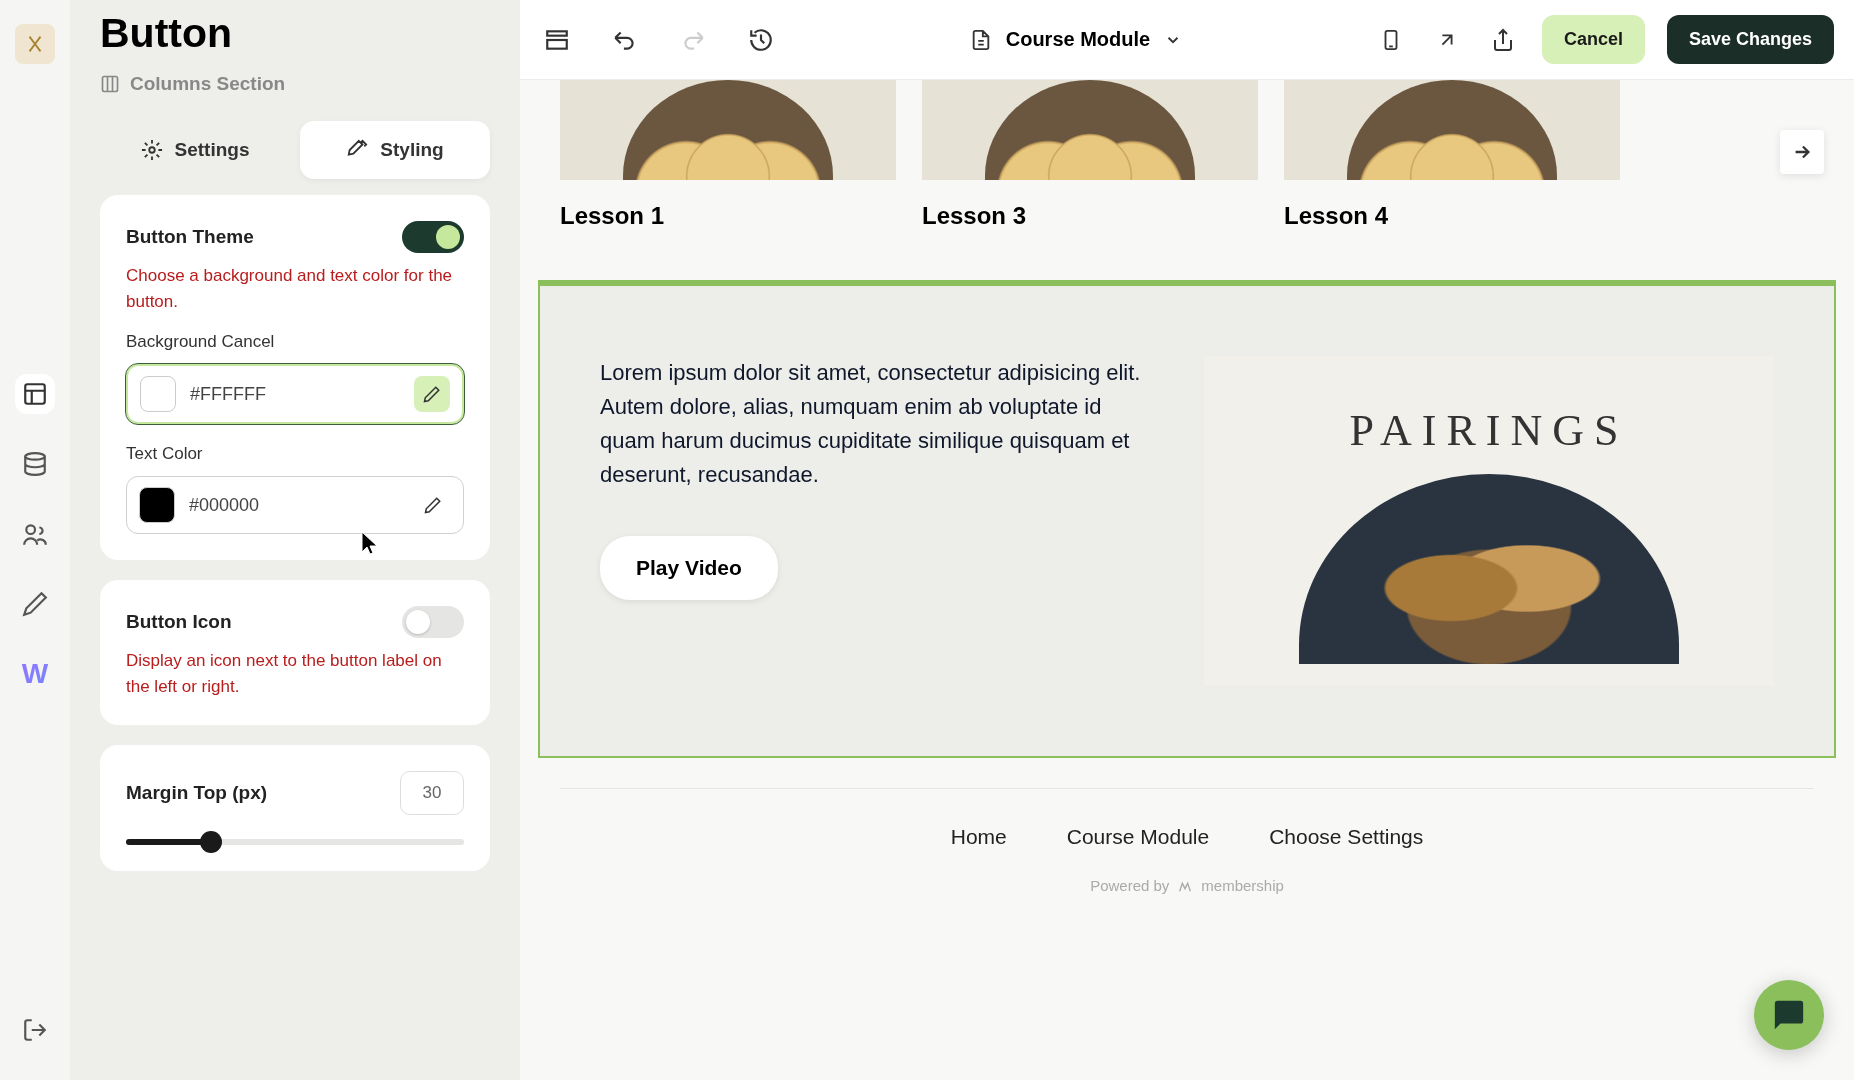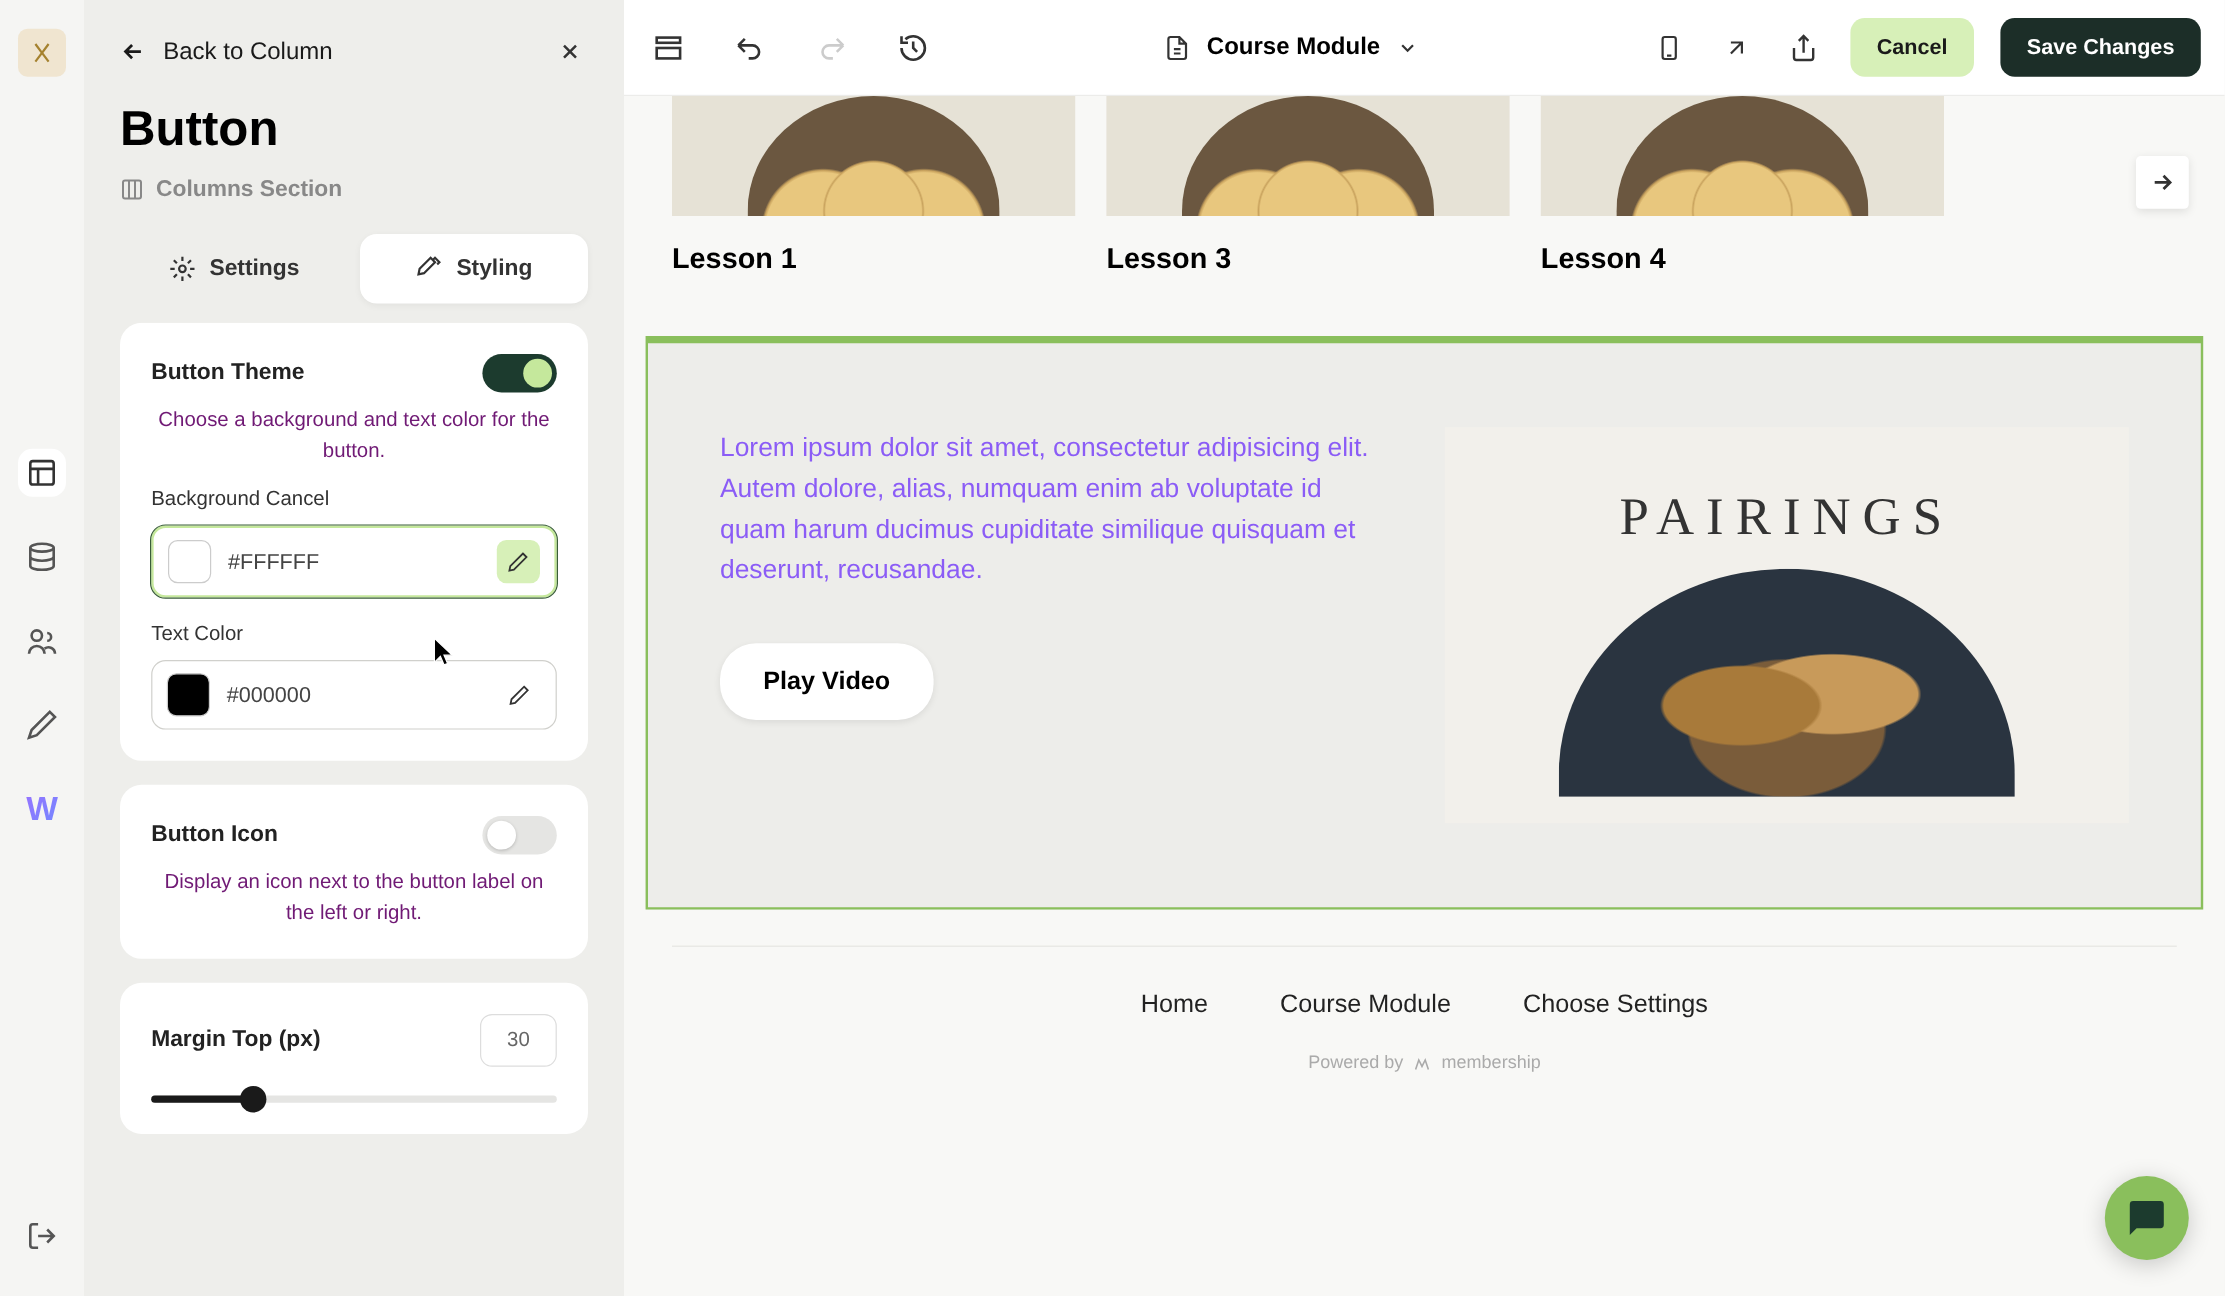--- a/index.html
+++ b/index.html
@@ -117,23 +117,22 @@
 }
 .toggle.on { background: #1c3b2e; }
 .toggle.off { background: #e5e5e3; }
 .toggle .knob {
   width: 24px; height: 24px; border-radius: 50%;
   background: #c5e89c;
   position: absolute; top: 4px; right: 4px;
 }
 .toggle.off .knob { left: 4px; right: auto; background:#fff; box-shadow:0 1px 3px rgba(0,0,0,.2);}
 .card-desc {
-  font-size: 17px; color: #701a75; line-height: 1.5;
+  font-size: 17px; color: #b91c1c; line-height: 1.5;
   margin-bottom: 18px;
-  text-align: center;
 }
 .field-label {
   font-size: 17px; color: #333; font-weight: 500;
   margin-bottom: 12px; margin-top: 8px;
 }
 .color-input {
   display: flex; align-items: center;
   border: 1px solid #d0d0cc;
   border-radius: 12px;
   padding: 10px 12px;
@@ -241,21 +240,21 @@
 .selected-section {
   margin: 20px 18px;
   border: 2px solid #8abf5c;
   border-top: 6px solid #8abf5c;
   background: #ededea;
   padding: 70px 60px;
   display: flex; gap: 60px;
 }
 .section-text { flex: 1; }
 .body-text {
-  font-size: 22px; color: #8b5cf6; line-height: 1.55;
+  font-size: 22px; color: #0f172a; line-height: 1.55;
   margin-bottom: 44px;
 }
 .play-btn {
   background: #fff; border-radius: 30px;
   padding: 20px 36px; font-size: 21px; font-weight: 700;
   border: none; cursor: pointer;
   box-shadow: 0 2px 6px rgba(0,0,0,.08);
 }
 .pairings {
   width: 570px; height: 330px; background: #f2f0eb;
@@ -341,33 +340,20 @@
     <div class="rail-icon w">W</div>
     <div class="rail-spacer"></div>
     <div class="rail-icon" style="margin-bottom:30px">
       <svg width="26" height="26" viewBox="0 0 24 24" fill="none" stroke="#555" stroke-width="2">
           <path d="M9 21H5a2 2 0 01-2-2V5a2 2 0 012-2h4M16 17l5-5-5-5M21 12H9"></path>
         </svg>
     </div>
   </div>
 
   <div class="sidebar">
-    <div class="sidebar-header">
-      <div class="back-link">
-        <svg width="22" height="22" viewBox="0 0 24 24" fill="none" stroke="#1a1a1a" stroke-width="2.5">
-            <path d="M19 12H5M11 18l-6-6 6-6"></path>
-          </svg>
-        <span>Back to Column</span>
-      </div>
-      <div class="close-btn">
-        <svg width="20" height="20" viewBox="0 0 24 24" fill="none" stroke="#333" stroke-width="2.5">
-            <path d="M18 6L6 18M6 6l12 12"></path>
-          </svg>
-      </div>
-    </div>
     <div class="panel-title">Button</div>
     <div class="breadcrumb">
       <svg width="20" height="20" viewBox="0 0 24 24" fill="none" stroke="#888" stroke-width="2">
           <rect x="3" y="3" width="18" height="18" rx="2"></rect>
           <path d="M9 3v18M15 3v18"></path>
         </svg>
       <span>Columns Section</span>
     </div>
 
     <div class="tabs">

